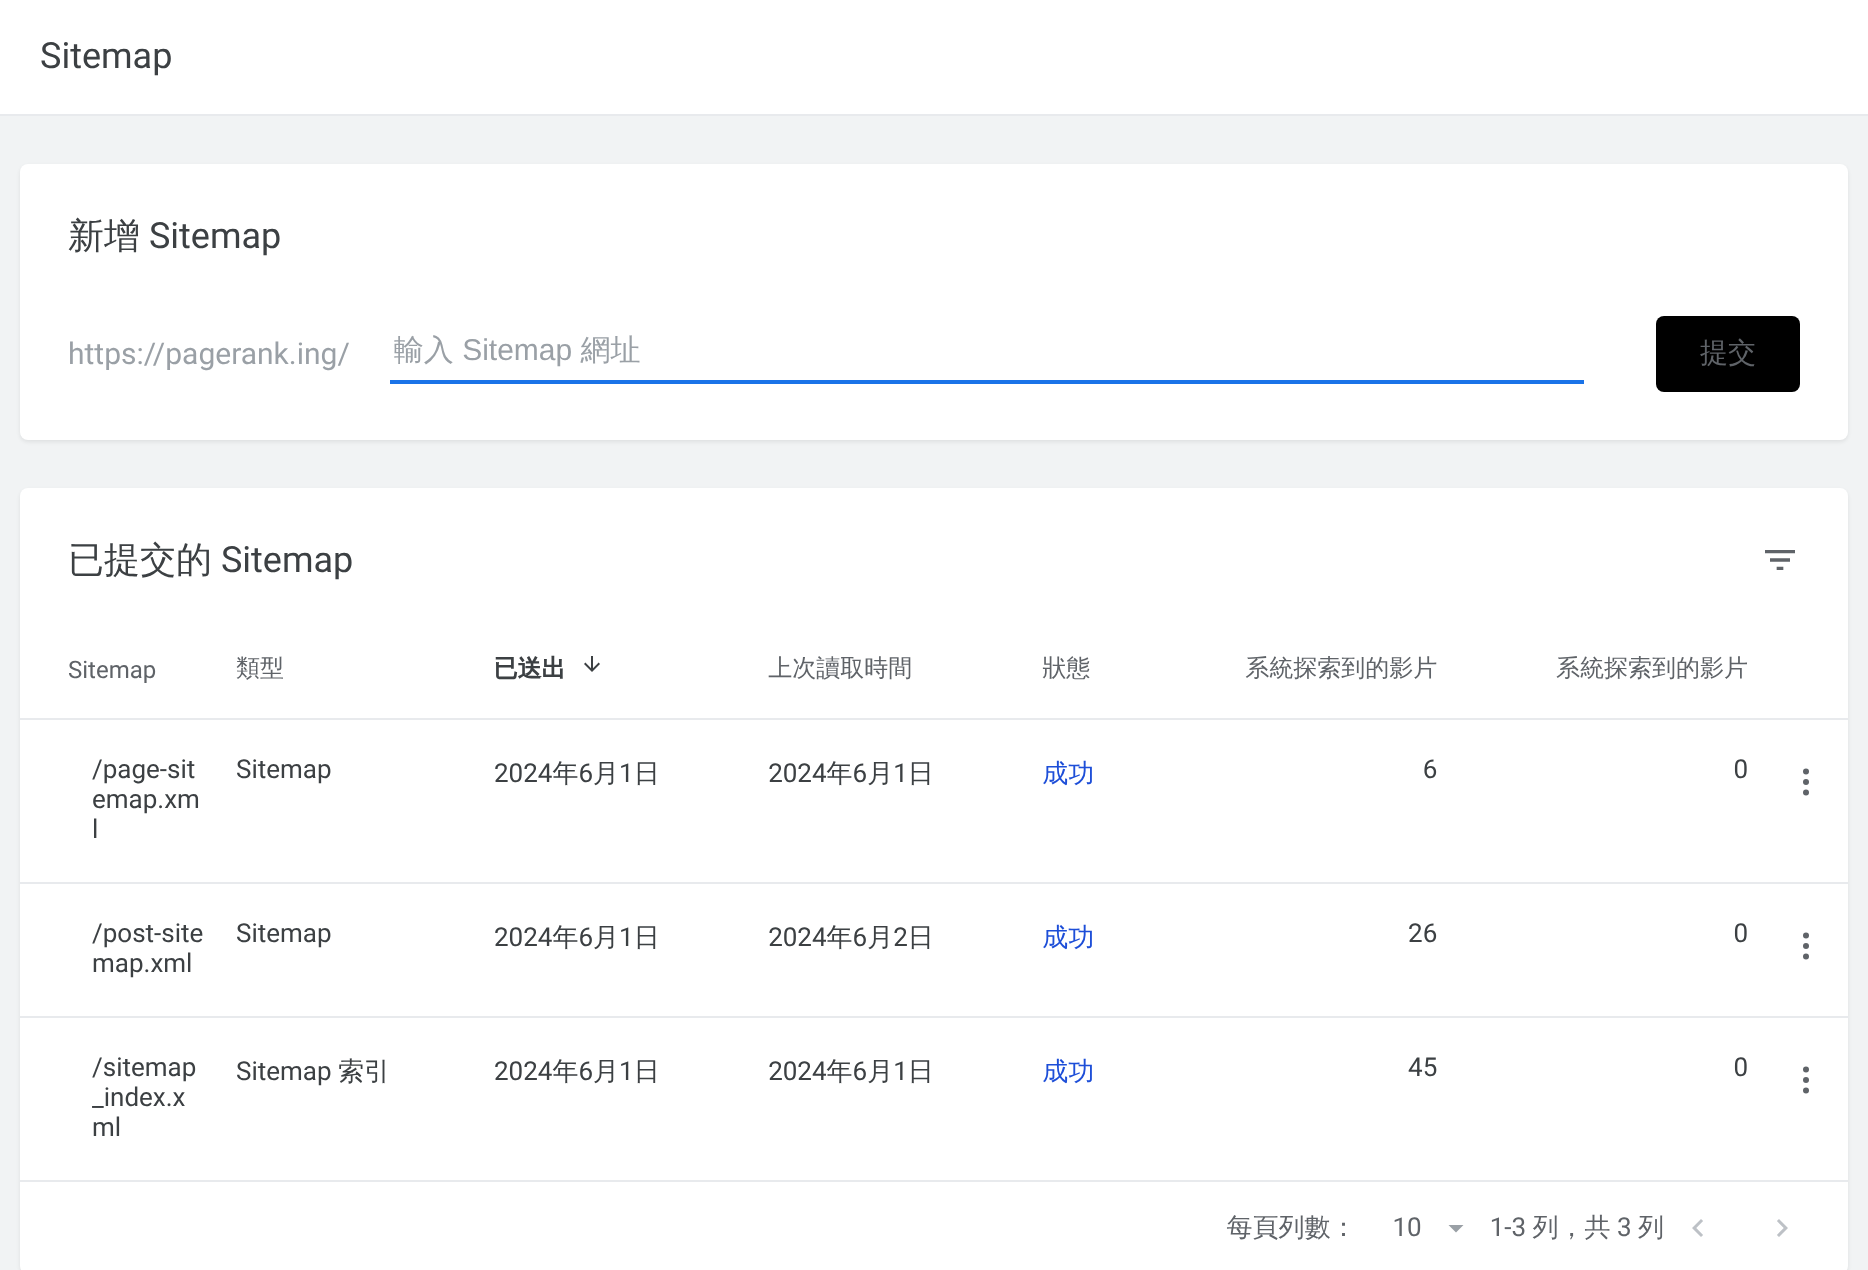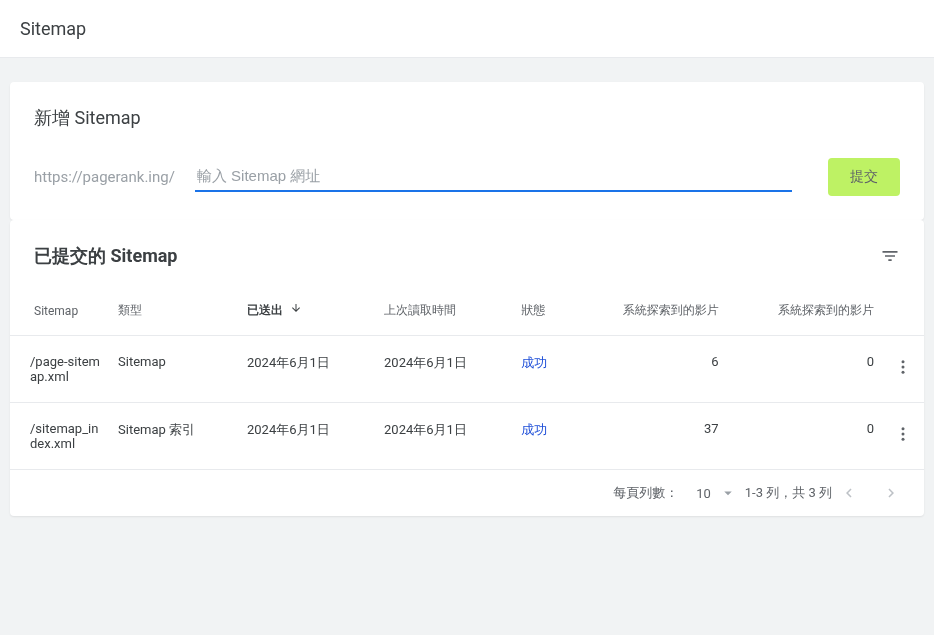--- a/index.html
+++ b/index.html
@@ -19,20 +19,21 @@
       font-weight: 400;
       color: #3c4043;
     }
     .container {
       padding: 24px 10px 10px 10px;
     }
     .card {
       background: #fff;
       border-radius: 4px;
       box-shadow: 0 1px 2px rgba(0,0,0,0.08);
+      margin-bottom: 24px;
       padding: 24px;
     }
     .card-title {
       font-size: 18px;
       font-weight: 400;
       color: #3c4043;
       margin-bottom: 28px;
     }
     .add-row {
       display: flex;
@@ -48,38 +49,38 @@
       flex: 1;
       border: none;
       border-bottom: 2px solid #1a73e8;
       font-size: 15px;
       padding: 4px 2px 6px 2px;
       outline: none;
       color: #0f172a;
     }
     .sitemap-input::placeholder { color: #9aa0a6; }
     .submit-btn {
-      background: #bef264;
+      background: #000000;
       border: none;
       color: #5f6368;
       font-size: 14px;
       padding: 10px 22px;
       border-radius: 4px;
       cursor: pointer;
       margin-left: 16px;
     }
     .submitted-header {
       display: flex;
       justify-content: space-between;
       align-items: center;
       padding: 24px 24px 18px 24px;
     }
     .submitted-header .title {
       font-size: 18px;
-      font-weight: 700;
+      font-weight: 400;
       color: #3c4043;
     }
     .filter-icon {
       cursor: pointer;
       color: #5f6368;
     }
     .card.table-card { padding: 0; }
     table {
       width: 100%;
       border-collapse: collapse;
@@ -94,21 +95,21 @@
     }
     thead th.sorted { font-weight: 700; color: #3c4043; }
     thead th.num, tbody td.num { text-align: right; }
     tbody td {
       padding: 18px 8px;
       border-bottom: 1px solid #e8eaed;
       font-size: 13px;
       color: #3c4043;
       vertical-align: top;
     }
-    .col-sitemap { width: 100px; word-break: break-all; padding-left: 20px; }
+    .col-sitemap { width: 100px; word-break: break-all; padding-left: 36px; }
     thead th:first-child { padding-left: 24px; }
     .status-success { color: #1d4ed8; }
     .more-btn {
       cursor: pointer;
       color: #5f6368;
       display: inline-flex;
       padding: 4px;
     }
     .sort-arrow { display: inline-block; margin-left: 4px; }
     .pagination {
@@ -200,26 +201,42 @@
           <td class="num">0</td>
           <td class="num"><span class="more-btn">
                 <svg width="18" height="18" viewBox="0 0 24 24" fill="currentColor">
                   <circle cx="12" cy="5" r="2"></circle>
                   <circle cx="12" cy="12" r="2"></circle>
                   <circle cx="12" cy="19" r="2"></circle>
                 </svg>
               </span></td>
         </tr>
         <tr>
+          <td class="col-sitemap">/post-sitemap.xml</td>
+          <td>Sitemap</td>
+          <td>2024年6月1日</td>
+          <td>2024年6月2日</td>
+          <td class="status-success">成功</td>
+          <td class="num">26</td>
+          <td class="num">0</td>
+          <td class="num"><span class="more-btn">
+                <svg width="18" height="18" viewBox="0 0 24 24" fill="currentColor">
+                  <circle cx="12" cy="5" r="2"></circle>
+                  <circle cx="12" cy="12" r="2"></circle>
+                  <circle cx="12" cy="19" r="2"></circle>
+                </svg>
+              </span></td>
+        </tr>
+        <tr>
           <td class="col-sitemap">/sitemap_index.xml</td>
           <td>Sitemap 索引</td>
           <td>2024年6月1日</td>
           <td>2024年6月1日</td>
           <td class="status-success">成功</td>
-          <td class="num">37</td>
+          <td class="num">45</td>
           <td class="num">0</td>
           <td class="num"><span class="more-btn">
                 <svg width="18" height="18" viewBox="0 0 24 24" fill="currentColor">
                   <circle cx="12" cy="5" r="2"></circle>
                   <circle cx="12" cy="12" r="2"></circle>
                   <circle cx="12" cy="19" r="2"></circle>
                 </svg>
               </span></td>
         </tr>
       </tbody>

